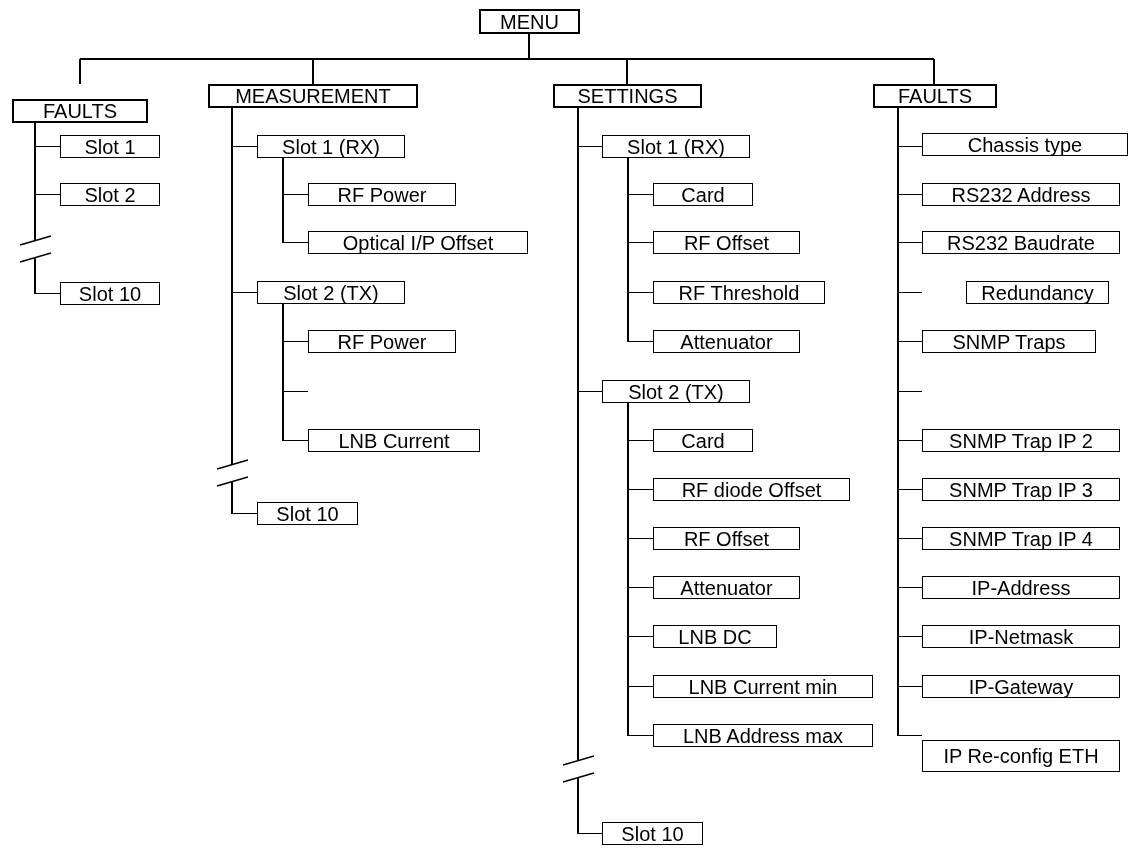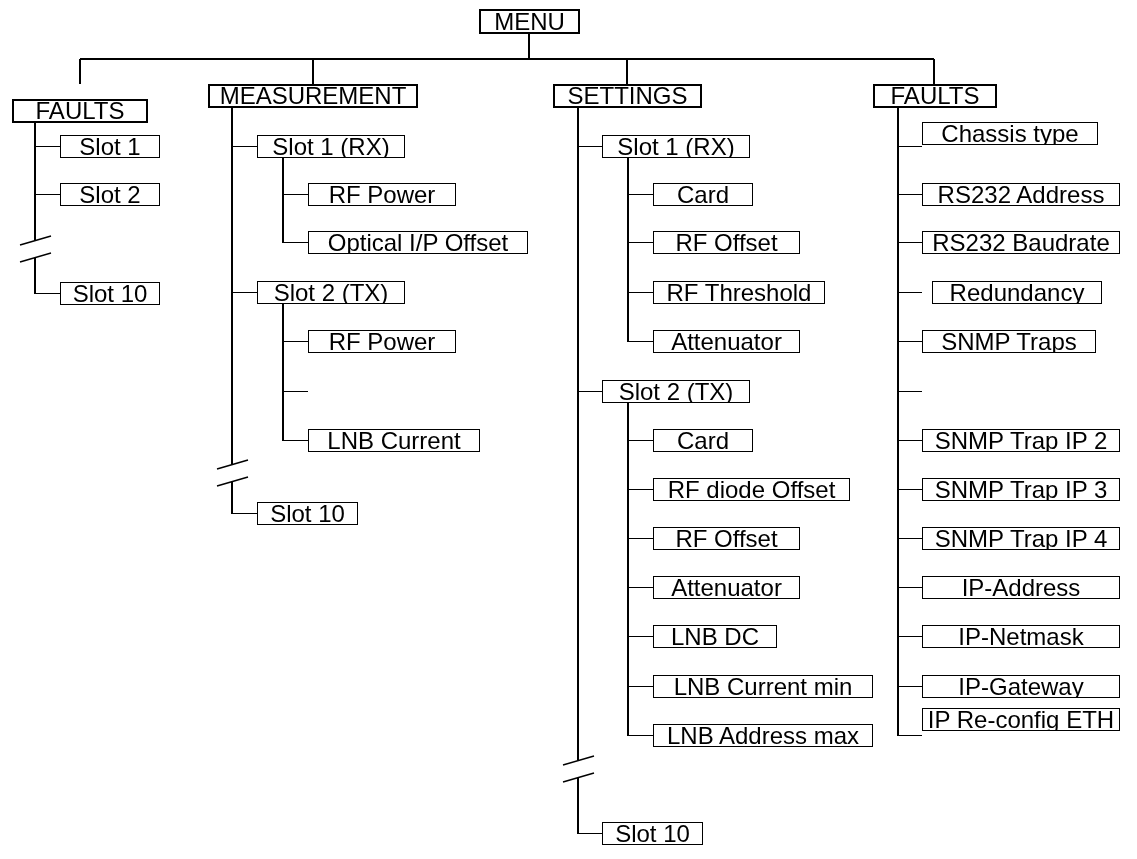--- a/index.html
+++ b/index.html
@@ -13,21 +13,21 @@
   }
   .stage svg{position:absolute;left:0;top:0;}
   .node{
     position:absolute;
     box-sizing:border-box;
     border:1.5px solid #000000;
     background:#ffffff;
     display:flex;
     align-items:center;
     justify-content:center;
-    font-size:24px;
+    font-size:20px;
     line-height:1;
     white-space:nowrap;
     overflow:hidden;
   }
   .node.top{border-width:2px;}
 </style>
 </head>
 <body>
 
 <div class="stage">
@@ -143,26 +143,26 @@
   <div class="node" style="left:602px;top:380px;width:148px;height:23px">Slot 2 (TX)</div>
   <div class="node" style="left:653px;top:429px;width:100px;height:23px">Card</div>
   <div class="node" style="left:653px;top:478px;width:197px;height:23px">RF diode Offset</div>
   <div class="node" style="left:653px;top:527px;width:147px;height:23px">RF Offset</div>
   <div class="node" style="left:653px;top:576px;width:147px;height:23px">Attenuator</div>
   <div class="node" style="left:653px;top:625px;width:124px;height:23px">LNB DC</div>
   <div class="node" style="left:653px;top:675px;width:220px;height:23px">LNB Current min</div>
   <div class="node" style="left:653px;top:724px;width:220px;height:23px">LNB Address max</div>
   <div class="node" style="left:602px;top:822px;width:101px;height:23px">Slot 10</div>
 
-  <div class="node" style="left:922px;top:122px;width:176px;height:23px">Chassis type</div>
+  <div class="node" style="left:922px;top:133px;width:206px;height:23px">Chassis type</div>
   <div class="node" style="left:922px;top:183px;width:198px;height:23px">RS232 Address</div>
   <div class="node" style="left:922px;top:231px;width:198px;height:23px">RS232 Baudrate</div>
-  <div class="node" style="left:932px;top:281px;width:170px;height:23px">Redundancy</div>
+  <div class="node" style="left:966px;top:281px;width:143px;height:23px">Redundancy</div>
   <div class="node" style="left:922px;top:330px;width:174px;height:23px">SNMP Traps</div>
   <div class="node" style="left:922px;top:429px;width:198px;height:23px">SNMP Trap IP 2</div>
   <div class="node" style="left:922px;top:478px;width:198px;height:23px">SNMP Trap IP 3</div>
   <div class="node" style="left:922px;top:527px;width:198px;height:23px">SNMP Trap IP 4</div>
   <div class="node" style="left:922px;top:625px;width:198px;height:23px">IP-Netmask</div>
   <div class="node" style="left:922px;top:576px;width:198px;height:23px">IP-Address</div>
   <div class="node" style="left:922px;top:675px;width:198px;height:23px">IP-Gateway</div>
-  <div class="node" style="left:922px;top:708px;width:198px;height:23px">IP Re-config ETH</div>
+  <div class="node" style="left:922px;top:740px;width:198px;height:32px">IP Re-config ETH</div>
 
 </div>
 
 </body></html>

